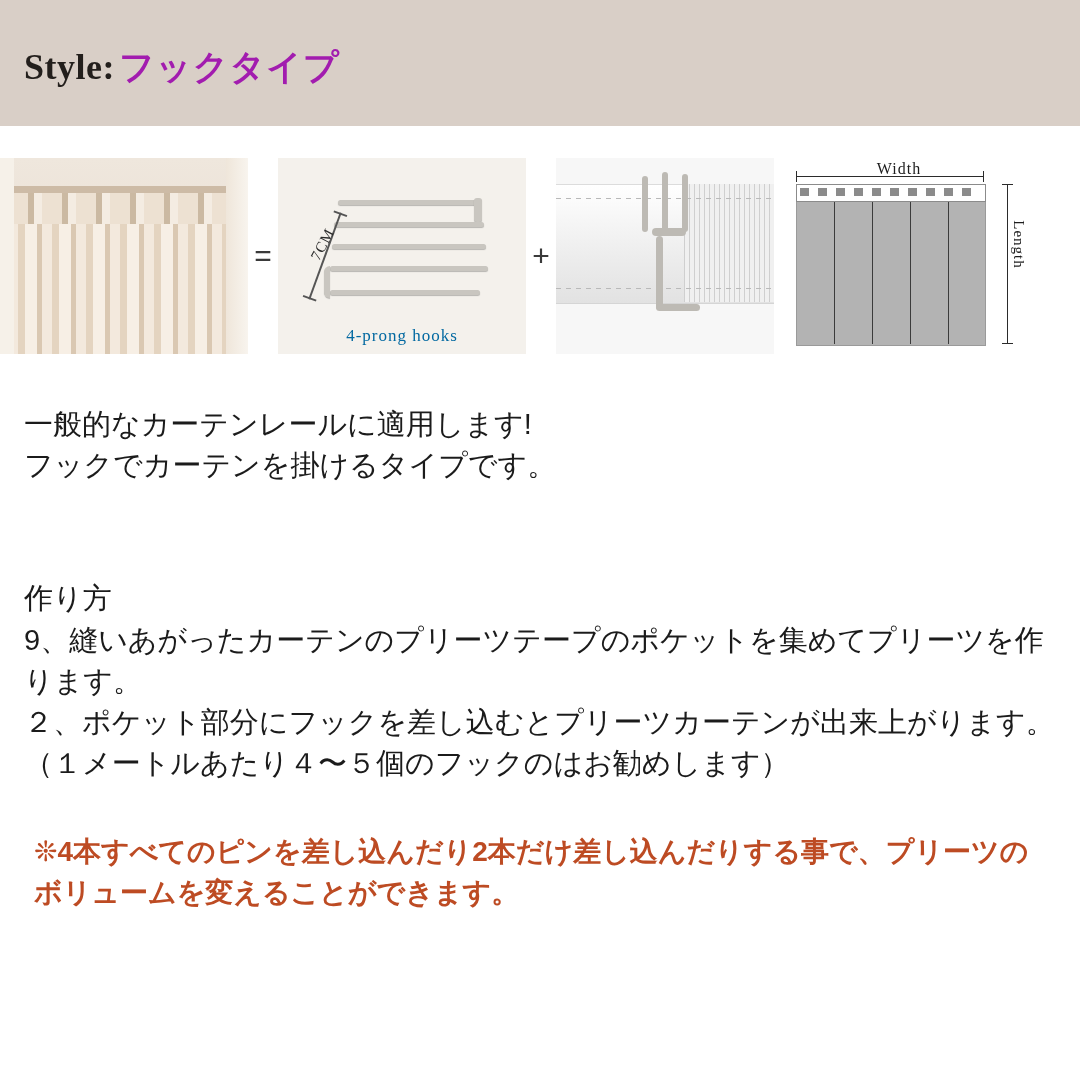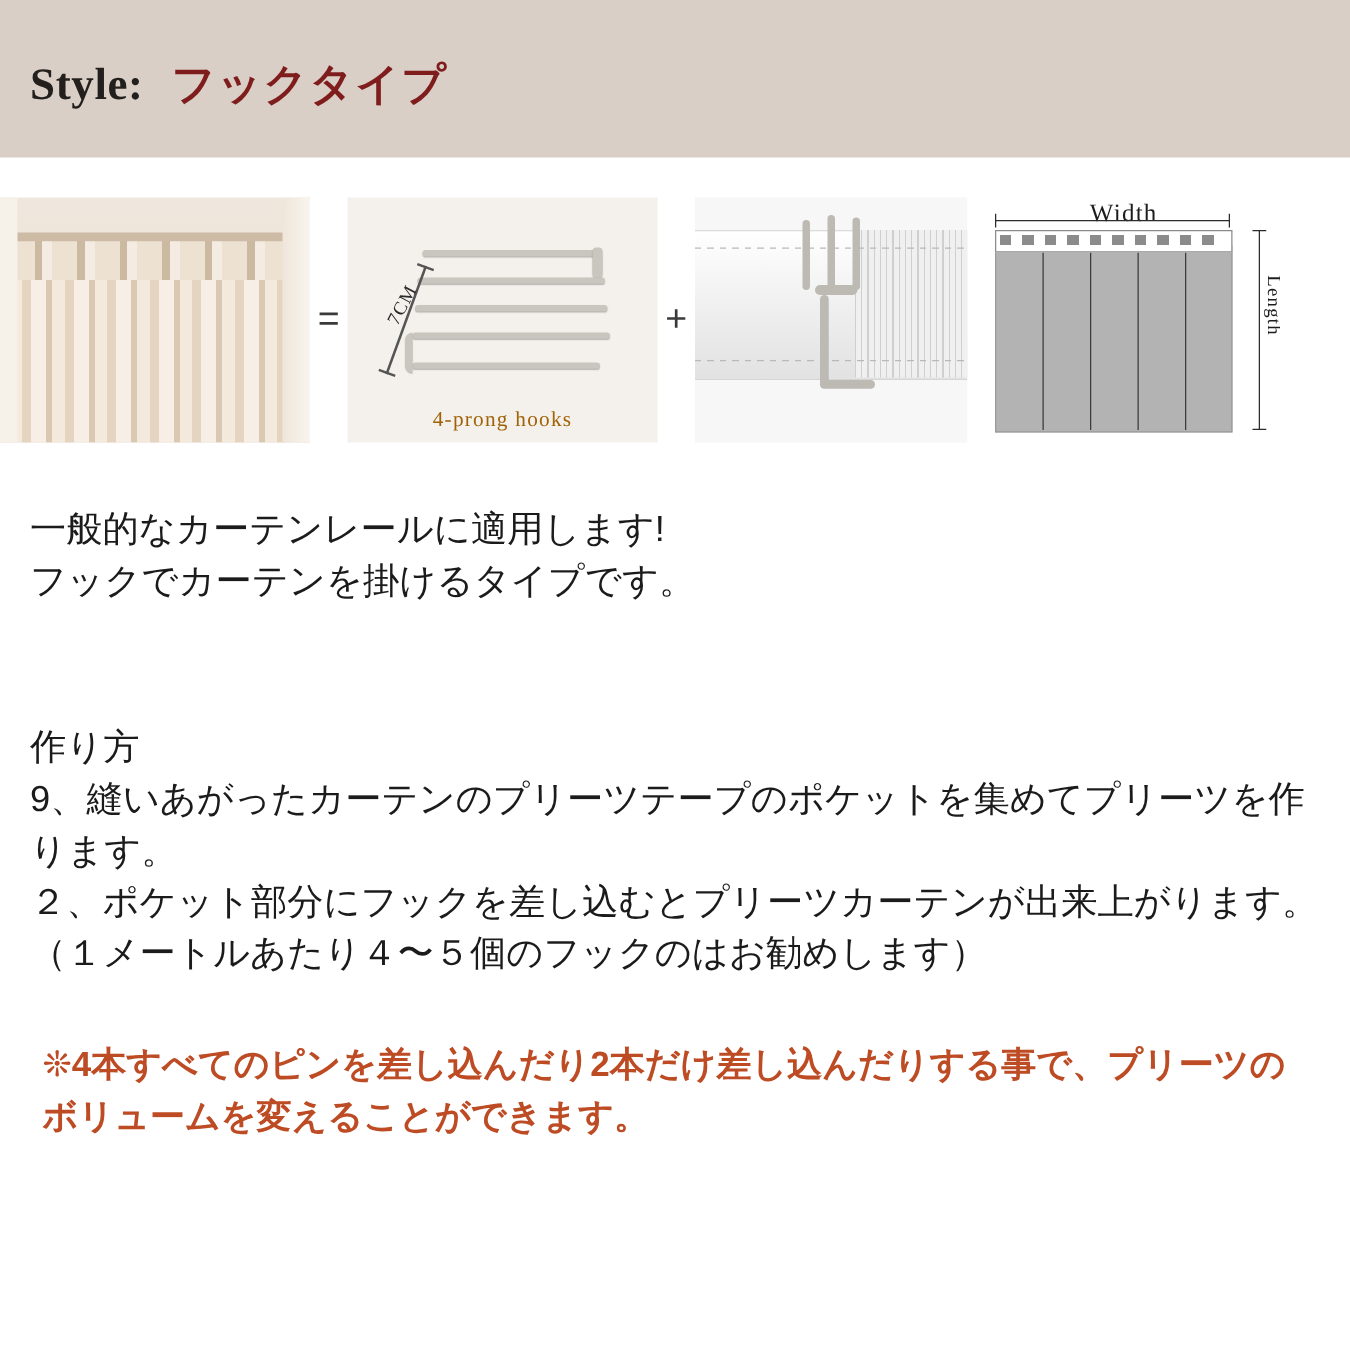--- a/index.html
+++ b/index.html
@@ -41,22 +41,22 @@
     font-family: "Liberation Serif", serif;
     font-size: 36px;
     font-weight: bold;
     color: #231f1c;
     letter-spacing: 0.5px;
   }
   .style-value {
     font-family: "Liberation Sans", sans-serif;
     font-size: 35px;
     font-weight: bold;
-    color: #7f1d1d;
-    margin-left: 22px;
+    color: #a21caf;
+    margin-left: 4px;
     letter-spacing: 1px;
   }
 
   
   .strip {
     position: absolute;
     left: 0;
     top: 158px;
     width: 1080px;
     height: 196px;
@@ -137,21 +137,21 @@
     background: #f4f1ec;
   }
   .hook-caption {
     position: absolute;
     left: 0; bottom: 8px;
     width: 100%;
     text-align: center;
     font-family: "Liberation Serif", serif;
     font-size: 17px;
     letter-spacing: 1px;
-    color: #a16207;
+    color: #0369a1;
   }
   .hook-7cm {
     position: absolute;
     left: 28px; top: 78px;
     font-family: "Liberation Serif", serif;
     font-size: 15px;
     color: #2b2b2b;
     transform: rotate(-62deg);
     letter-spacing: 1px;
   }
@@ -261,21 +261,21 @@
     background: #2b2b2b;
   }
   .diag-width-arrow::before { left: 0; }
   .diag-width-arrow::after { right: 0; }
   .diag-width-label {
     position: absolute;
     left: 0; top: 2px;
     width: 250px;
     text-align: center;
     font-family: "Liberation Serif", serif;
-    font-size: 20px;
+    font-size: 16px;
     letter-spacing: 1px;
     color: #1d1d1d;
   }
   .diag-length-arrow {
     position: absolute;
     right: 16px; top: 26px;
     width: 1px; height: 160px;
     background: #2b2b2b;
   }
   .diag-length-arrow::before,

